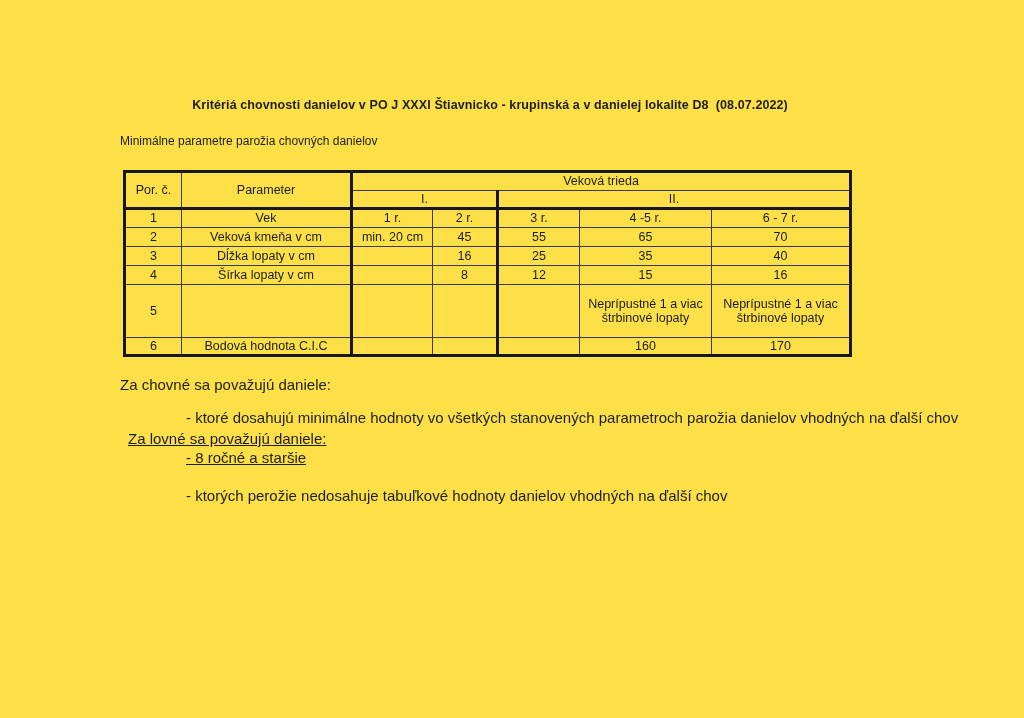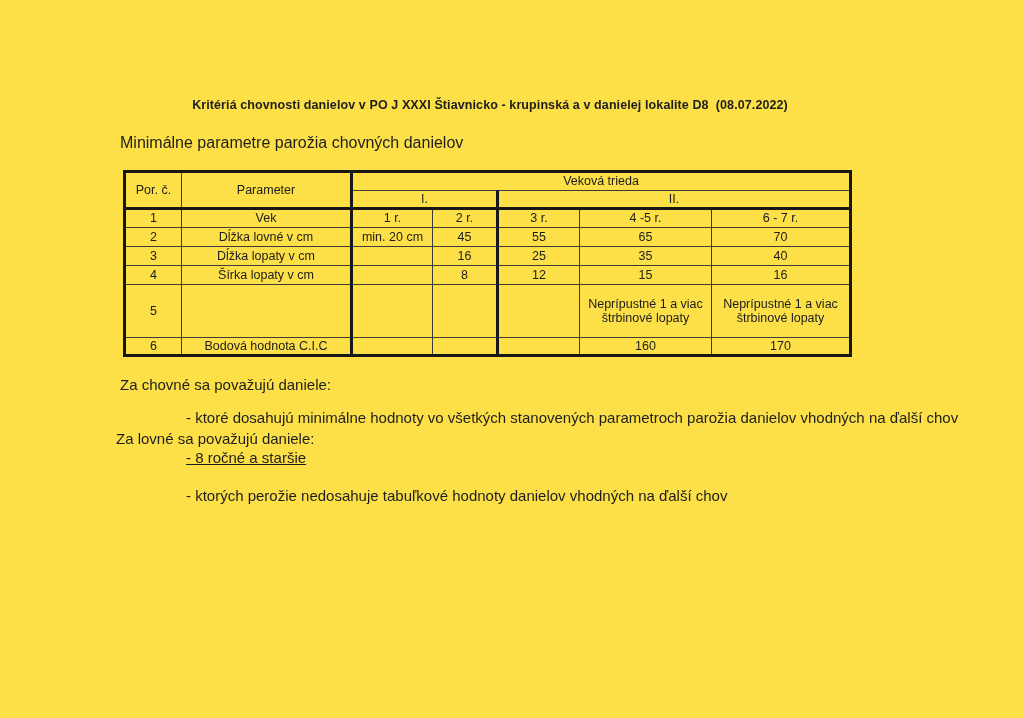--- a/index.html
+++ b/index.html
@@ -20,21 +20,21 @@
     position:absolute;
     left:110px;top:98px;width:760px;
     text-align:center;
     font-weight:bold;
     font-size:12.5px;
     letter-spacing:.1px;
   }
   .doc-subtitle{
     position:absolute;
     left:120px;top:134px;
-    font-size:16px;
+    font-size:12px;
   }
   table.criteria{
     position:absolute;
     left:123px;top:170px;
     border-collapse:collapse;
     table-layout:fixed;
     width:729px;
     font-size:12.5px;
     color:#1c1c1c;
   }
@@ -102,21 +102,21 @@
         <td class="left rt">Vek</td>
         <td>1 r.</td>
         <td class="rt">2 r.</td>
         <td>3 r.</td>
         <td>4 -5 r.</td>
         <td>6 - 7 r.</td>
       </tr>
 
       <tr class="dr">
         <td>2</td>
-        <td class="left rt">Dĺžka lovné v cm</td>
+        <td class="left rt">Veková kmeňa v cm</td>
         <td class="left">min. 20 cm</td>
         <td class="rt">45</td>
         <td>55</td>
         <td>65</td>
         <td>70</td>
       </tr>
 
       <tr class="dr">
         <td>3</td>
         <td class="left rt">Dĺžka lopaty v cm</td>
@@ -155,17 +155,17 @@
         <td></td>
         <td>160</td>
         <td>170</td>
       </tr>
     </tbody>
   </table>
 
   <div class="note-line" style="left:120px;top:376px;">Za chovné sa považujú daniele:</div>
   <div class="note-line" style="left:186px;top:409px;">- ktoré dosahujú minimálne hodnoty vo všetkých stanovených parametroch parožia danielov vhodných na ďalší chov</div>
 
-  <div class="note-line" style="left:116px;top:430px;">Za lovné sa považujú daniele:</div>
+  <div class="note-line" style="left:128px;top:430px;text-decoration:underline;">Za lovné sa považujú daniele:</div>
   <div class="note-line" style="left:186px;top:449px;text-decoration:underline;">- 8 ročné a staršie</div>
   <div class="note-line" style="left:186px;top:487px;">- ktorých perožie nedosahuje tabuľkové hodnoty danielov vhodných na ďalší chov</div>
 
 </div>
 
 </body></html>

